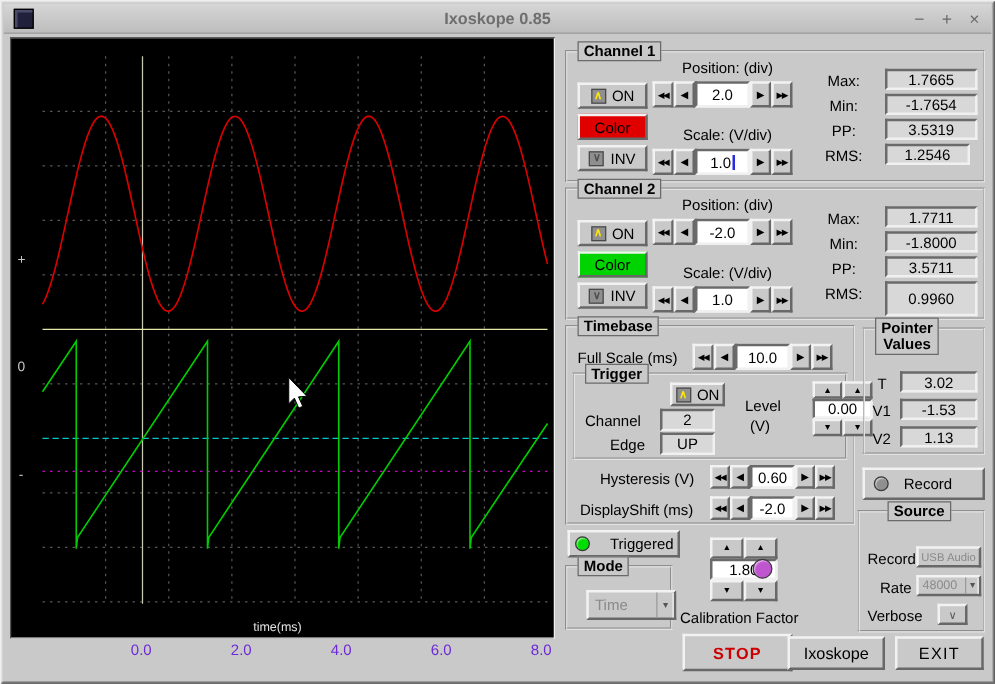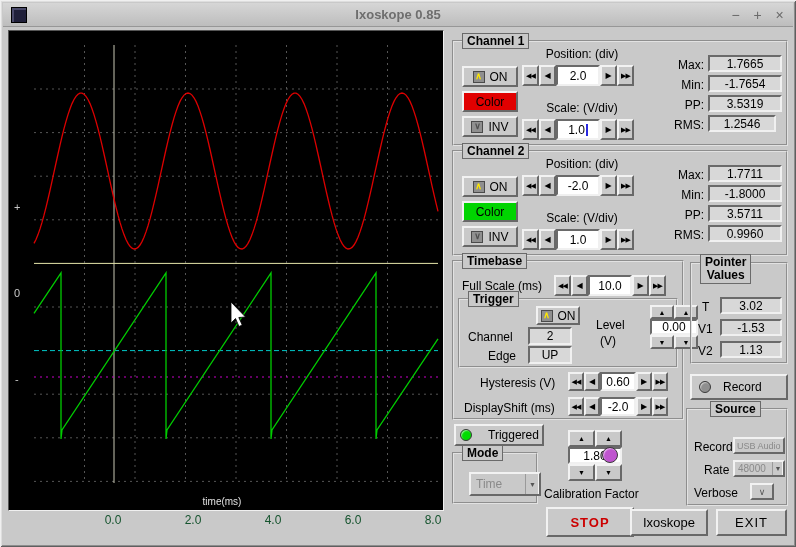--- a/index.html
+++ b/index.html
@@ -10,36 +10,36 @@
   .window{position:absolute;left:0;top:0;width:796px;height:547px;background:#c9c9c9;
     box-shadow:inset 1px 1px 0 #f0f0f0,inset -1px -1px 0 #5f5f5f,inset 2px 2px 0 #dedede,inset -2px -2px 0 #8d8d8d;}
   .titlebar{position:absolute;left:3px;top:3px;width:790px;height:24px;
     background:linear-gradient(#d6d6d6,#bdbdbd);border-bottom:1px solid #979797;}
   .title{position:absolute;left:0;right:0;top:4px;text-align:center;font-weight:bold;font-size:13px;color:#6e6e6e;}
   .win-icon{position:absolute;left:8px;top:4px;width:16px;height:16px;background:#20203a;border:1px solid #000;
     box-shadow:inset 2px 2px 0 #4a4a6a;}
   .win-btn{position:absolute;top:4px;width:17px;height:17px;text-align:center;line-height:16px;font-size:14px;color:#6a6a6a;cursor:default;}
   .scope{position:absolute;left:8px;top:30px;width:436px;height:481px;background:#000;
     border:1px solid;border-color:#555 #f0f0f0 #f0f0f0 #555;}
-  .xtick{position:absolute;top:513px;width:34px;text-align:center;font-size:12px;color:#14532d;}
+  .xtick{position:absolute;top:513px;width:34px;text-align:center;font-size:12px;color:#6d28d9;}
   .frame{position:absolute;border:2px groove #e2e2e2;}
   .frame-label{position:absolute;top:-9px;left:8px;background:#c9c9c9;border:1px solid #6a6a6a;
     padding:0 4px;font-size:12px;font-weight:bold;line-height:14px;white-space:nowrap;z-index:2;}
   .frame-label.two-line{top:-10px;text-align:center;line-height:13px;padding:1px 4px;}
   .btn{display:flex;align-items:center;justify-content:center;background:#c9c9c9;border:2px solid;
     border-color:#f2f2f2 #686868 #686868 #f2f2f2;font-family:inherit;font-size:12px;color:#000;padding:0;cursor:default;}
   .btn.red{background:#e10000;}
   .btn.green{background:#00d400;}
   .panel-raised{position:absolute;display:flex;align-items:center;background:#c9c9c9;border:2px solid;
     border-color:#f2f2f2 #686868 #686868 #f2f2f2;}
   .entry{background:#fff;border:2px solid;border-color:#6a6a6a #f0f0f0 #f0f0f0 #6a6a6a;
     display:flex;align-items:center;justify-content:center;font-size:12px;}
   .valuebox{position:absolute;background:#d8d8d8;border:2px solid;border-color:#6a6a6a #f0f0f0 #f0f0f0 #6a6a6a;
     display:flex;align-items:center;justify-content:center;font-size:12px;}
-  .row-label{position:absolute;font-size:12px;text-align:right;}
+  .row-label{position:absolute;font-size:12px;text-align:center;}
   .lbl{position:absolute;font-size:12px;white-space:nowrap;}
   .lbl.center{text-align:center;}
   .spin{position:absolute;display:flex;}
   .spin-btn{width:17px;height:100%;}
   .spin.small .spin-btn{width:16px;}
   .dbl{font-size:7px;letter-spacing:-1px;}
   .sgl{font-size:8px;}
   .vspin{position:absolute;margin-left:24px;}
   .vrow{display:flex;}
   .vbtn{width:50%;height:14px;}
@@ -233,21 +233,21 @@
           <span class="dbl">▶▶</span>
         </button>
     </div>
     <div class="row-label" style="left:192px;top:16px;width:58px">Max:</div>
     <div class="valuebox" style="left:254px;top:13px;width:74px;height:17px">1.7711</div>
     <div class="row-label" style="left:192px;top:36px;width:58px">Min:</div>
     <div class="valuebox" style="left:254px;top:33px;width:74px;height:17px">-1.8000</div>
     <div class="row-label" style="left:192px;top:56px;width:58px">PP:</div>
     <div class="valuebox" style="left:254px;top:53px;width:74px;height:17px">3.5711</div>
     <div class="row-label" style="left:192px;top:76px;width:58px">RMS:</div>
-    <div class="valuebox" style="left:254px;top:73px;width:74px;height:17px">0.9960</div>
+    <div class="valuebox" style="left:254px;top:73px;width:74px;height:28px">0.9960</div>
   </div>
 
   <div class="frame" style="left:452px;top:260px;width:232px;height:160px">
     <div class="frame-label">Timebase</div>
     <div class="lbl" style="left:8px;top:17px">Full Scale (ms)</div>
     <div class="spin" style="left:100px;top:13px;height:21px">
       <button class="btn spin-btn">
           <span class="dbl">◀◀</span>
         </button>
       <button class="btn spin-btn">

